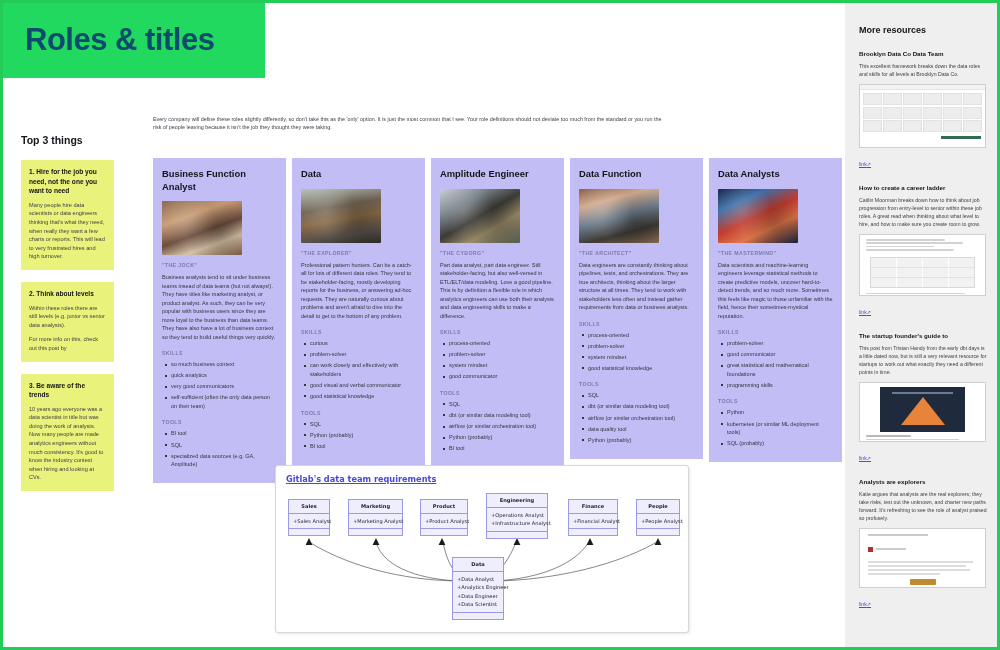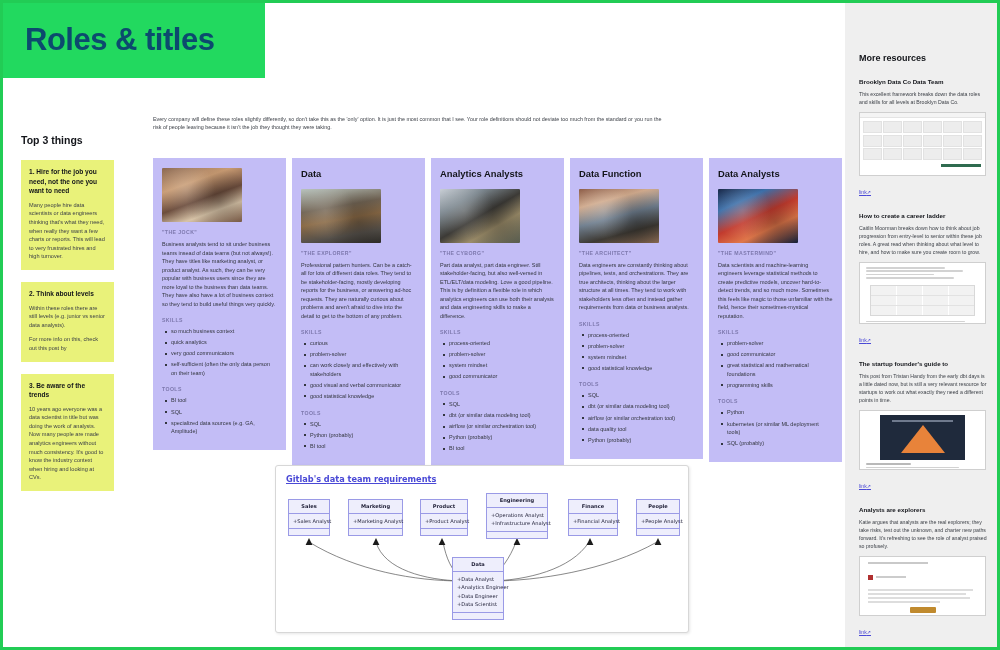--- a/index.html
+++ b/index.html
@@ -222,21 +222,20 @@
     width: 155px; height: 644px;
     background: #efefef;
     padding: 22px 13px 0 14px;
     overflow: hidden;
   }
   #sidebar-title {
     font-size: 9px;
     font-weight: bold;
     color: #13151a;
     margin-bottom: 14px;
-    margin-top: 28px;
   }
   .res { margin-bottom: 13px; }
   .res-title {
     font-size: 6.2px;
     font-weight: bold;
     color: #13151a;
     line-height: 9px;
     margin-bottom: 4px;
   }
   .res-desc {
@@ -313,20 +312,21 @@
       </div>
     </div>
 
     <div id="archetypes-head">
       <div id="archetypes-intro">Every company will define these roles slightly differently, so don't take this as the 'only' option. It is just the most common that I see. Your role definitions should not deviate too much from the standard or you run the risk of people leaving because it isn't the job they thought they were taking.</div>
     </div>
 
     <div id="cards">
 
       <div class="card">
+        <div class="card-title">Business Function Analyst</div>
         <div class="card-photo ph-jock">
             <div class="ph-ov"></div>
           </div>
         <div class="card-nick">"THE JOCK"</div>
         <div class="card-desc">Business analysts tend to sit under business teams insead of data teams (but not always!). They have titles like marketing analyst, or product analyst. As such, they can be very popular with business users since they are more loyal to the business than data teams. They have also have a lot of business context so they tend to build useful things very quickly.</div>
         <div class="sec-label">SKILLS</div>
         <ul>
           <li>so much business context</li>
           <li>quick analytics</li>
           <li>very good communicators</li>
@@ -357,21 +357,21 @@
         </ul>
         <div class="sec-label">TOOLS</div>
         <ul>
           <li>SQL</li>
           <li>Python (probably)</li>
           <li>BI tool</li>
         </ul>
       </div>
 
       <div class="card">
-        <div class="card-title">Analytics Analysts</div>
+        <div class="card-title">Amplitude Engineer</div>
         <div class="card-photo ph-cyborg">
             <div class="ph-ov"></div>
           </div>
         <div class="card-nick">"THE CYBORG"</div>
         <div class="card-desc">Part data analyst, part data engineer. Still stakeholder-facing, but also well-versed in ETL/ELT/data modeling. Love a good pipeline. This is by definition a flexible role in which analytics engineers can use both their analysis and data engineering skills to make a difference.</div>
         <div class="sec-label">SKILLS</div>
         <ul>
           <li>process-oriented</li>
           <li>problem-solver</li>
           <li>system mindset</li>

